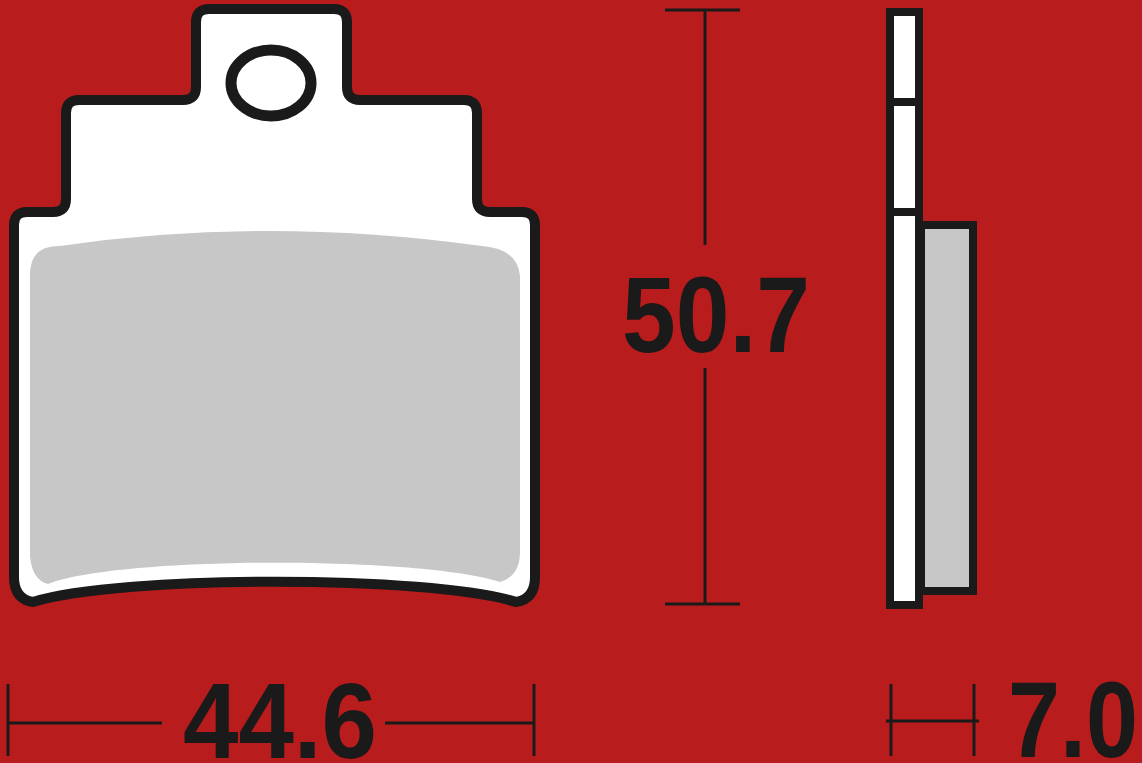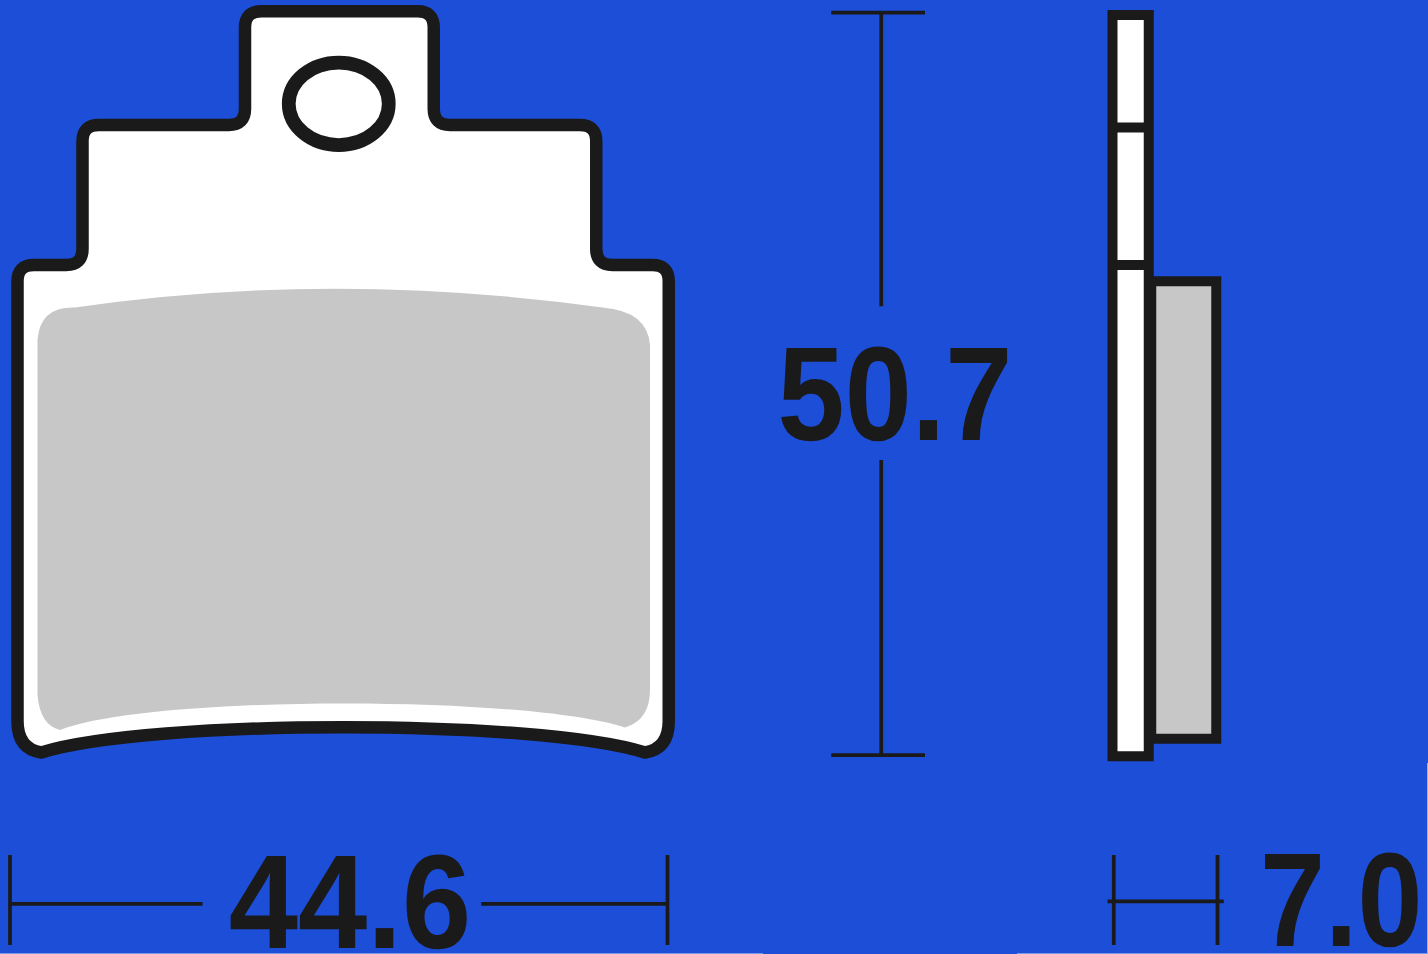--- a/index.html
+++ b/index.html
@@ -4,21 +4,21 @@
 <style>
   html, body {
     margin: 0;
     padding: 0;
     background: #ffffff;
   }
   .stage {
     width: 1142px;
     height: 763px;
     position: relative;
-    background: #1d4ed8;
+    background: #b91c1c;
     overflow: hidden;
   }
   svg { display: block; }
   .outline {
     fill: #ffffff;
     stroke: #1a1a1a;
     stroke-width: 10;
     stroke-linejoin: round;
   }
   .outline-thin {

